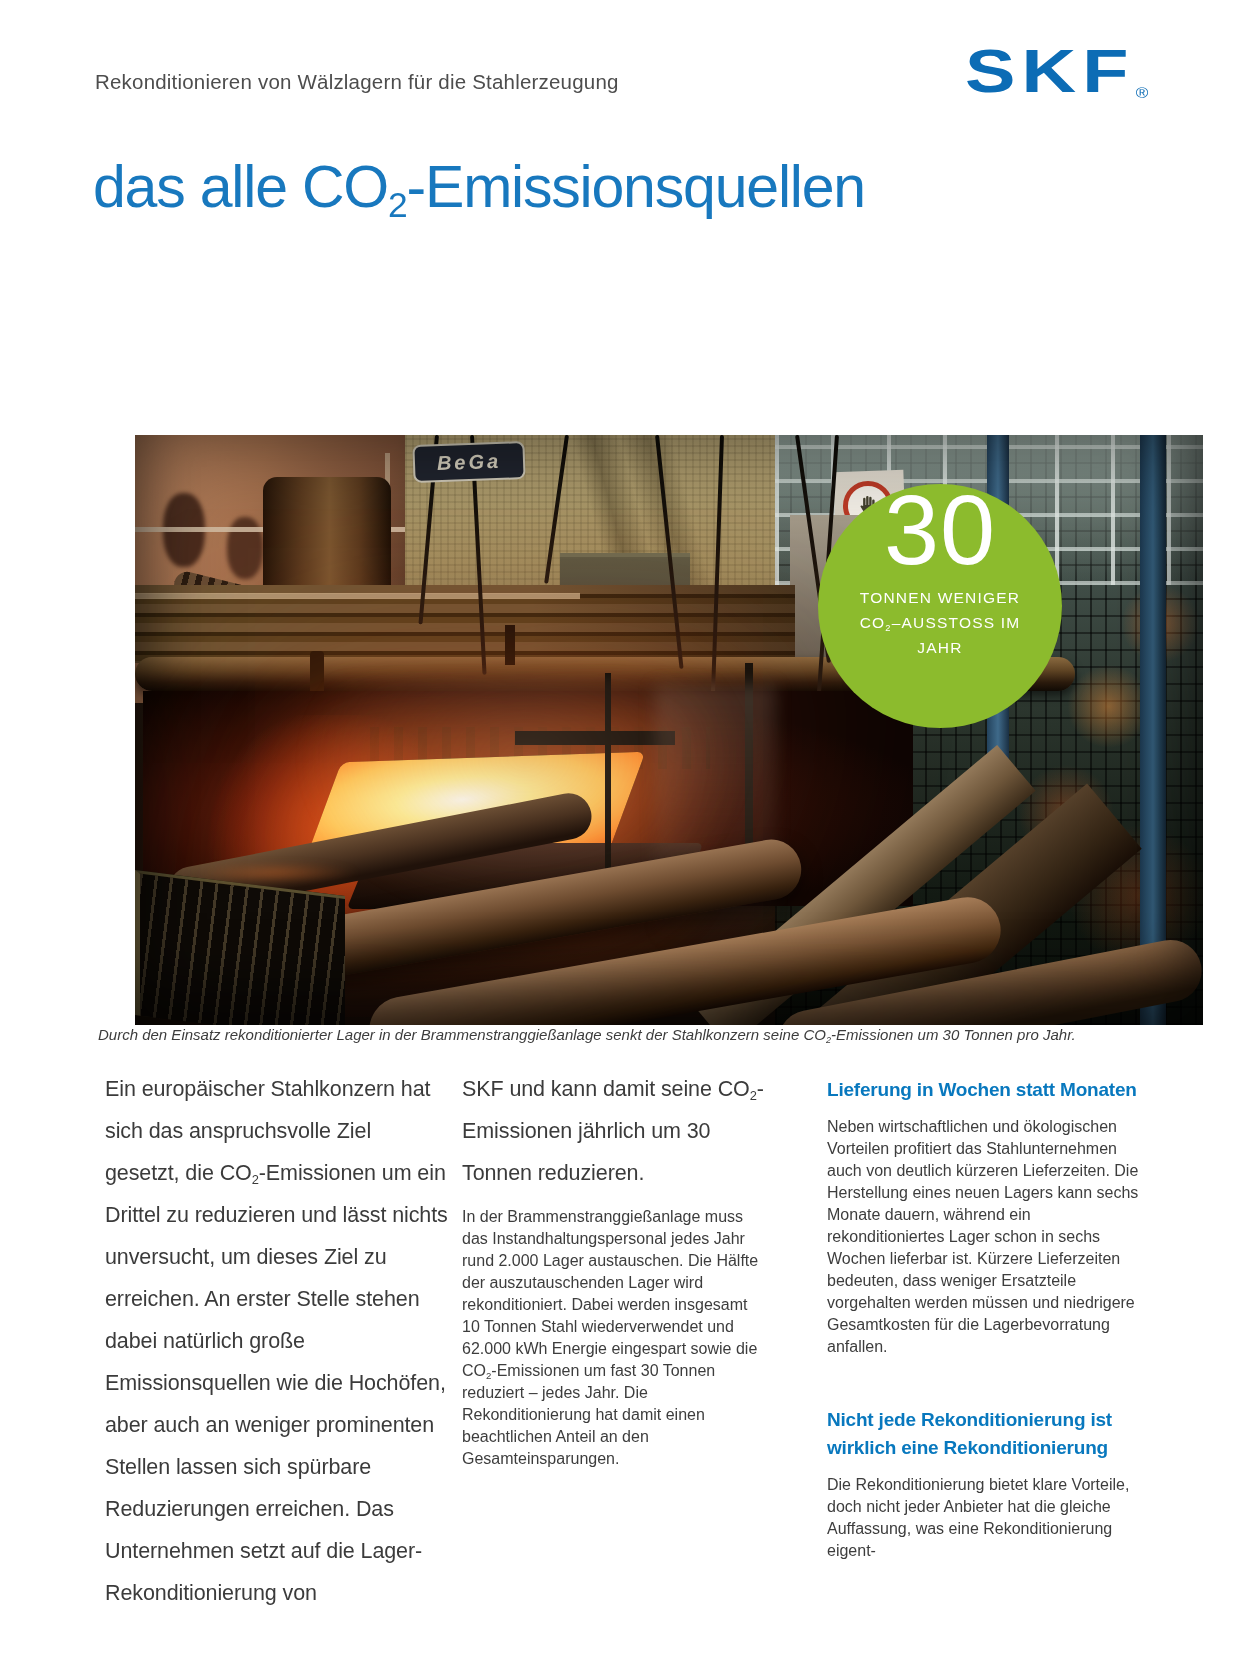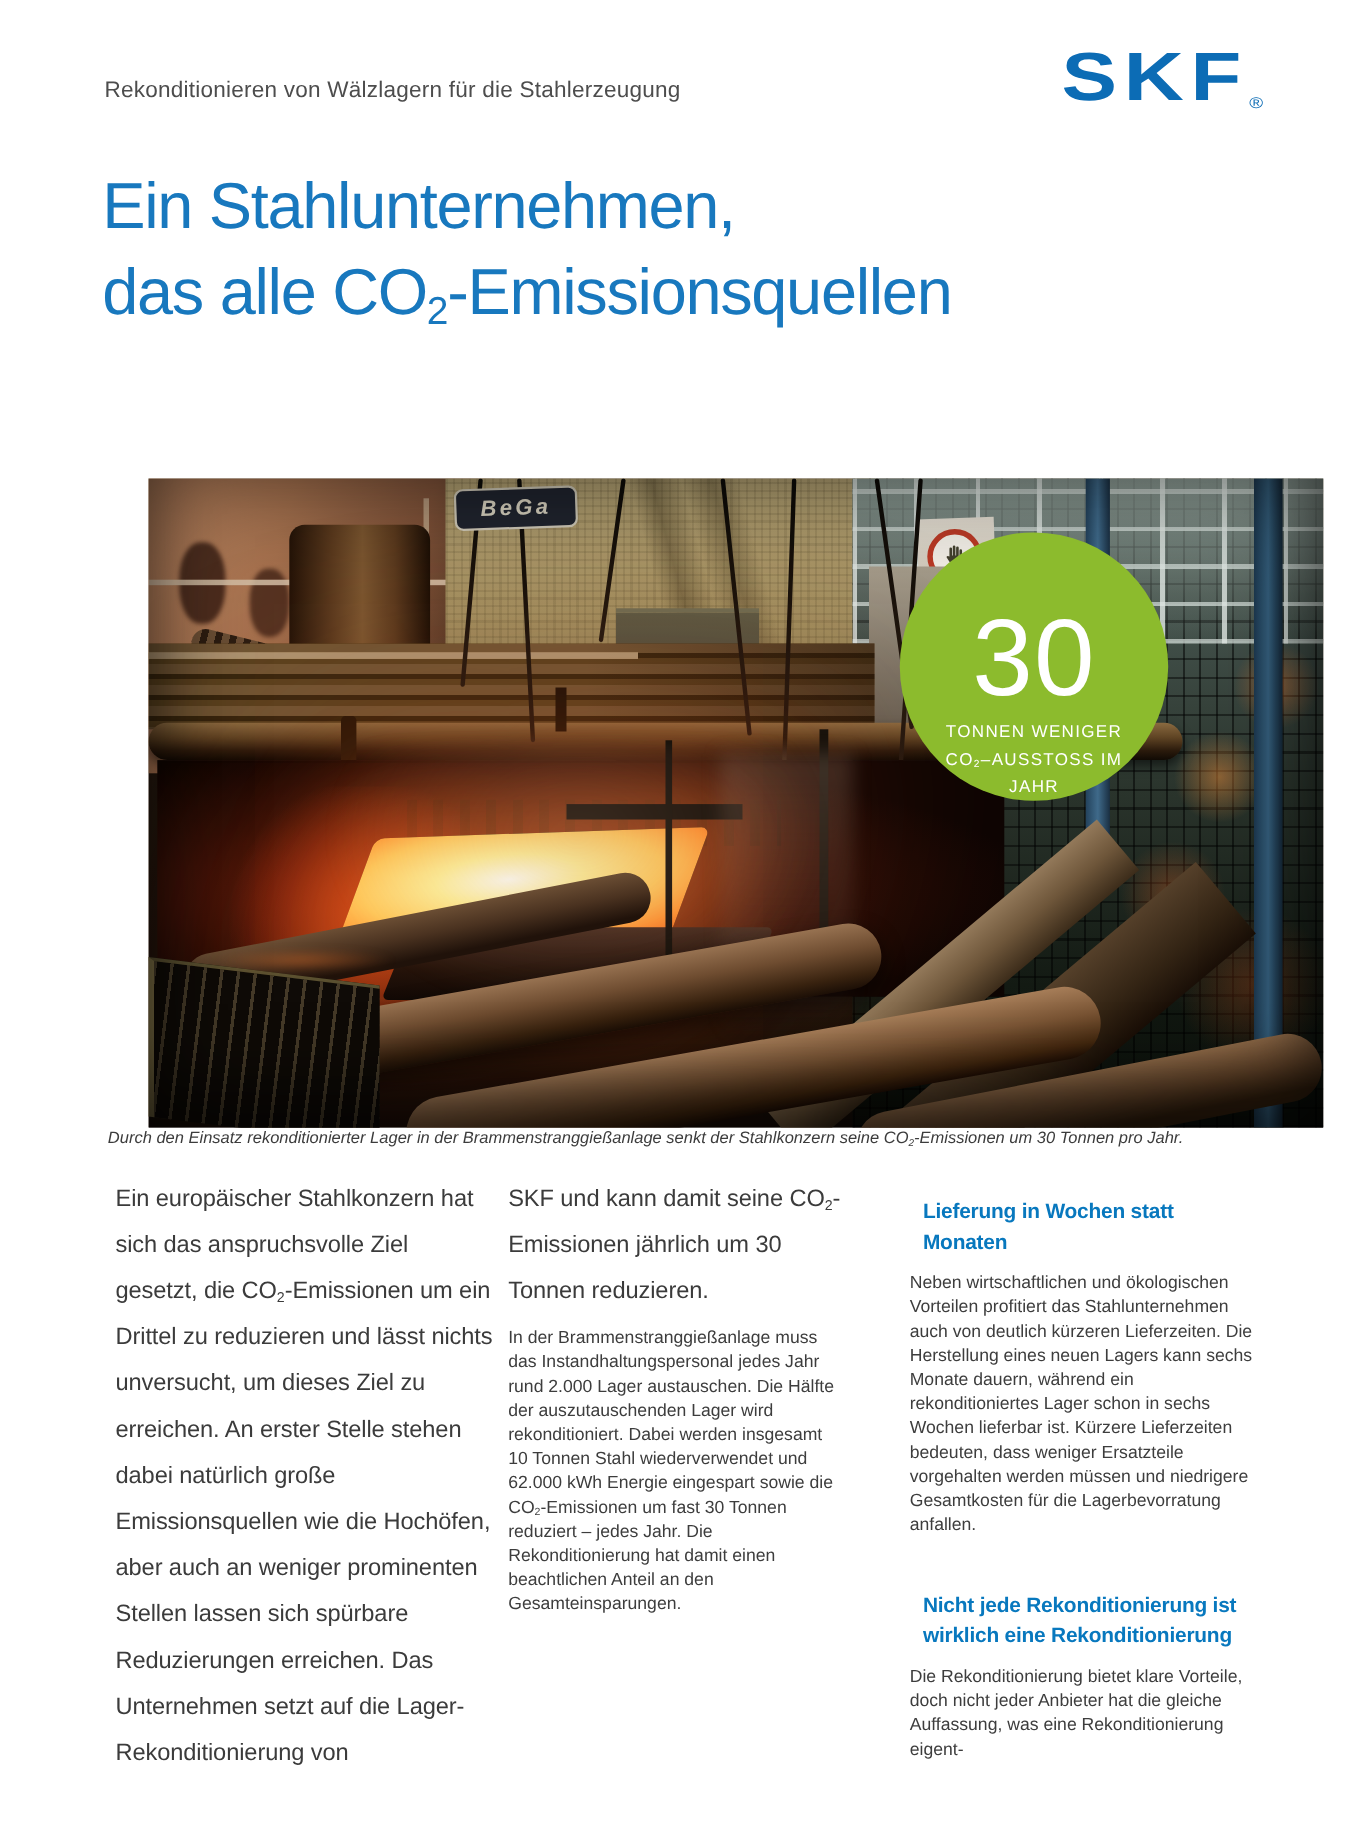--- a/index.html
+++ b/index.html
@@ -138,51 +138,50 @@
   .ph-graterim{left:55px;top:428px;width:170px;height:20px;filter:blur(4px);
     background:radial-gradient(ellipse,rgba(255,120,40,.4),transparent 70%);}
   .ph-vignette{left:0;top:0;width:1068px;height:590px;z-index:40;
     box-shadow:inset 0 0 95px rgba(0,0,0,.55),inset 0 -40px 60px rgba(0,0,0,.45);}
 
   .bega{left:278px;top:8px;width:108px;height:34px;z-index:30;border-radius:8px;transform:rotate(-2deg);
     background:#20242e;border:2px solid #cfc9b8;display:flex;align-items:center;justify-content:center;}
   .bega span{position:static;color:#d8d2c0;font-style:italic;font-weight:700;font-size:20px;letter-spacing:3px;}
 
   .badge{left:683px;top:49px;width:244px;height:244px;border-radius:50%;background:#8cbb2d;z-index:50;
-    display:flex;flex-direction:column;align-items:center;justify-content:flex-end;color:#ffffff;text-align:center;}
+    display:flex;flex-direction:column;align-items:center;justify-content:flex-start;color:#ffffff;text-align:center;}
   .badge *{position:static;}
   .badge-value{font-size:99px;line-height:.92;font-weight:400;letter-spacing:1px;}
   .badge-lines{margin-top:10px;font-size:15.5px;letter-spacing:1.2px;line-height:25px;}
 
   
   .caption{position:absolute;left:95px;top:1022px;width:1068px;margin:3px;
     font-style:italic;font-size:15px;line-height:20px;color:#3c3c3c;}
 
   .col{position:absolute;}
   .col1{left:105px;top:1068px;width:346px;}
   .col2{left:462px;top:1068px;width:306px;}
   .col3{left:827px;top:1076px;width:318px;}
 
   p.intro{margin:0;font-size:21.5px;line-height:42px;letter-spacing:-.1px;color:#3b3b3b;}
   p.body{margin:12px 0 0 0;font-size:16px;line-height:22px;color:#3d3d3d;}
-  h2.subhead{margin:12px;font-size:19px;line-height:28px;font-weight:700;color:#0878be;letter-spacing:-.2px;}
+  h2.subhead{margin:0;font-size:19px;line-height:28px;font-weight:700;color:#0878be;letter-spacing:-.2px;}
   .col2 h2.subhead{margin-top:26px;}
   .h2-second{margin-top:48px !important;}
 </style>
 </head>
 <body>
 
 <div class="eyebrow">Rekonditionieren von Wälzlagern für die Stahlerzeugung</div>
 <div class="logo">
   <span class="logo-text">SKF</span>
   <span class="logo-reg">®</span>
 </div>
 
 <h1 class="title">
-  <span class="t-line">Ein Stahlunternehmen,</span>
   <span class="t-line"><span>das alle CO</span><sub class="sub2">2</sub><span>-Emissionsquellen</span></span>
 </h1>
 
 <figure class="photo">
   <div class="ph-haze"></div>
   <div class="ph-fig1"></div>
   <div class="ph-fig2"></div>
   <div class="ph-rail1"></div>
   <div class="ph-post1"></div>
   <div class="ph-wall"></div>

